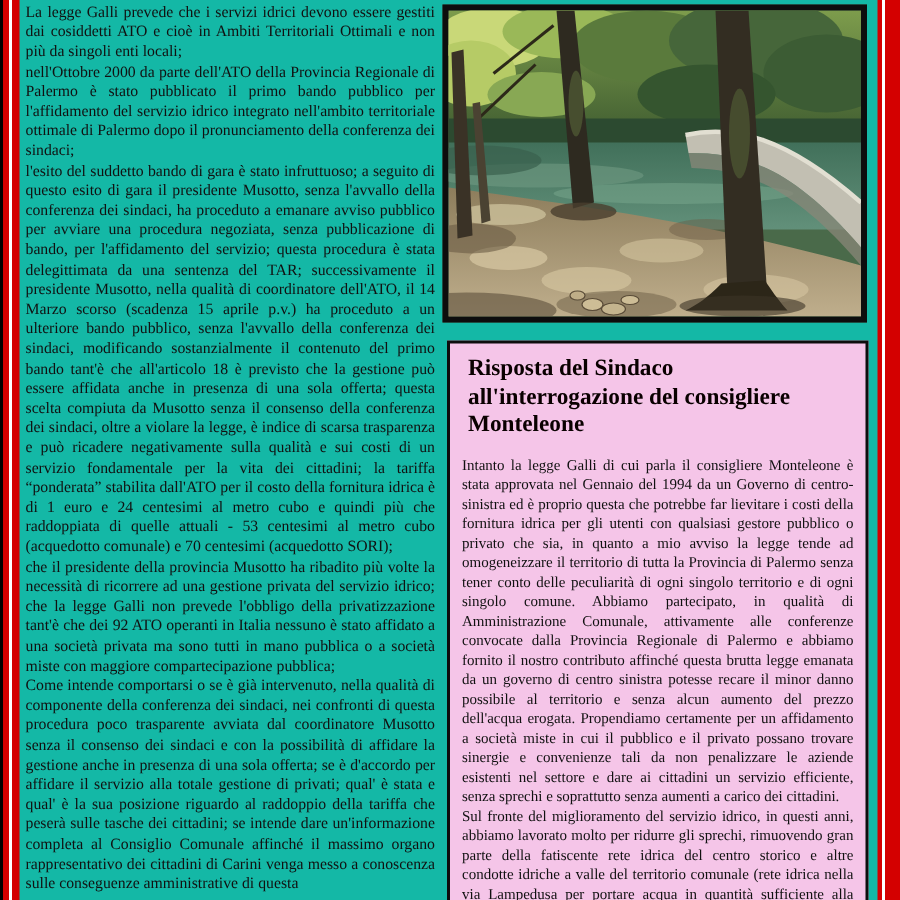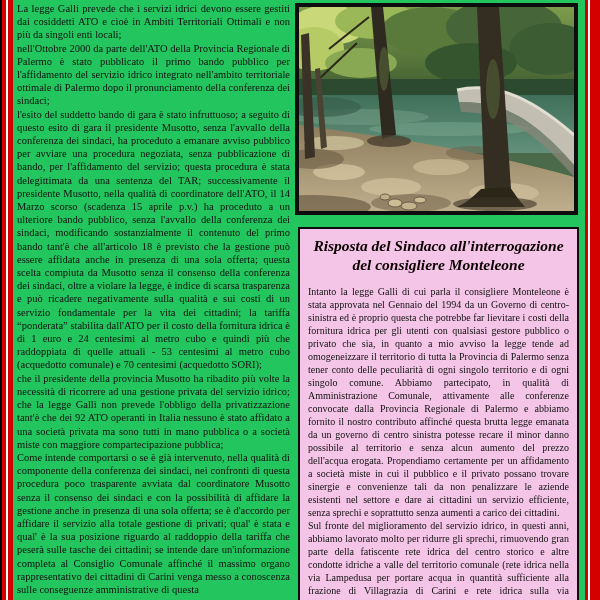--- a/index.html
+++ b/index.html
@@ -1,18 +1,18 @@
 <!DOCTYPE html>
 <html><head>
 <meta charset="utf-8">
 <style>
   html,body { margin:0; padding:0; background:#ffffff; }
   .page {
     position:relative; width:600px; height:600px; overflow:hidden;
-    background:#22c55e; font-family:"Liberation Serif", serif; color:#111;
+    background:#14b8a6; font-family:"Liberation Serif", serif; color:#111;
   }
   
   .border-left {
     position:absolute; left:0; top:0; bottom:0; width:13px;
     background:linear-gradient(to right,#000 0 2px,#d40000 2px 6px,#fff 6px 8px,#d40000 8px 13px);
   }
   .border-right {
     position:absolute; right:0; top:0; bottom:0; width:15px;
     background:linear-gradient(to right,#d40000 0 3px,#fff 3px 5px,#d40000 5px 15px);
   }
@@ -26,21 +26,21 @@
     border:4px solid #0d0d0d; box-sizing:border-box; background:#4a6a4a;
   }
   .photo-frame svg { display:block; width:100%; height:100%; }
   .response-box {
     position:absolute; left:298px; top:227px; width:281px; height:400px;
     border:2px solid #0d0d0d; box-sizing:border-box;
     background:#f5c5e8; padding:5px 8px 8px 8px;
   }
   .response-title {
     font-weight:bold; font-size:15.5px; line-height:18.5px;
-    text-align:center; margin:3px 4px 11px 4px; color:#0a0000;font-style:italic;
+    text-align:left; margin:3px 4px 11px 4px; color:#0a0000;
   }
   .response-box p.body {
     margin:0; font-size:10px; line-height:13px; text-align:justify;
   }
 </style>
 </head>
 <body>
 
 <div class="page">
 

